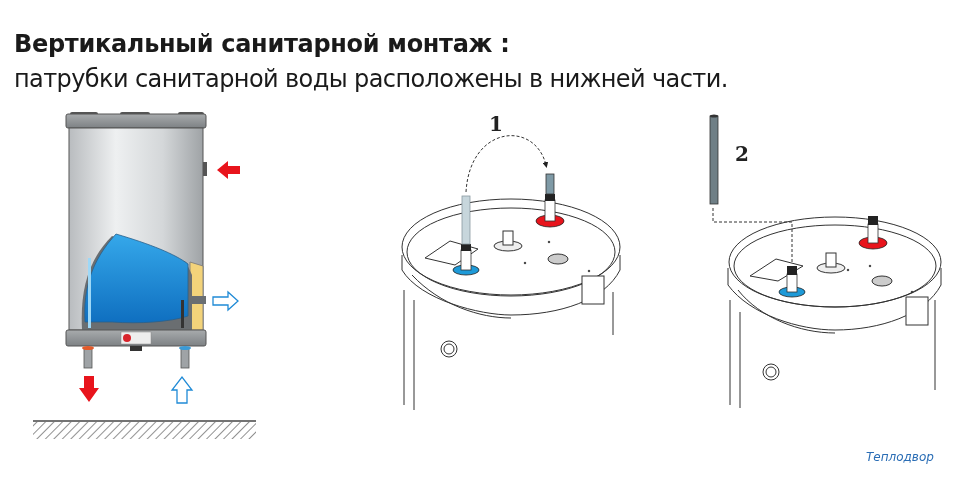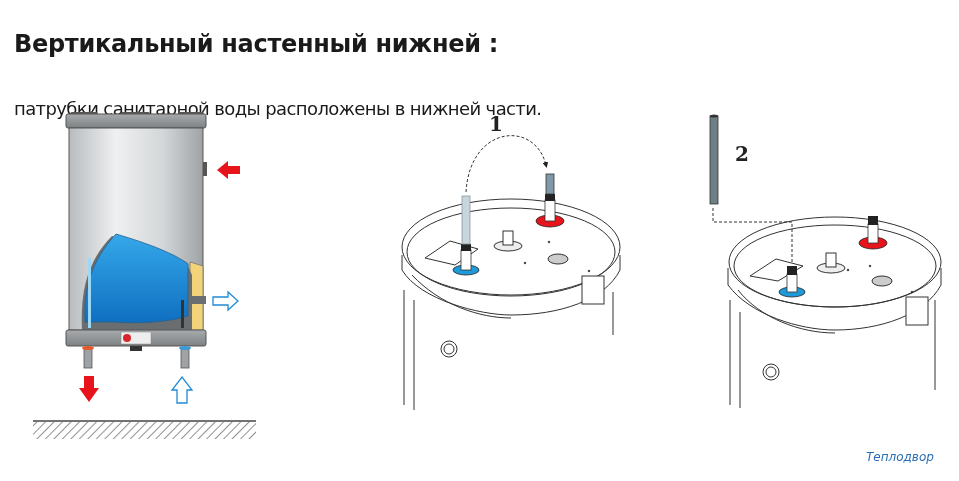--- a/index.html
+++ b/index.html
@@ -1,26 +1,26 @@
 <!DOCTYPE html>
 <html><head>
 <meta charset="utf-8">
 <style>
   html, body { margin: 0; padding: 0; background: #ffffff; }
   body { width: 959px; height: 481px; position: relative; overflow: hidden; font-family: "DejaVu Sans", sans-serif; }
   .title { position: absolute; left: 14px; top: 30px; font-size: 24px; font-weight: bold; color: #1a1a1a; letter-spacing: -0.3px; white-space: nowrap; font-family: "DejaVu Sans", sans-serif; }
-  .subtitle { position: absolute; left: 14px; top: 65px; font-size: 18px; color: #1a1a1a; letter-spacing: -0.6px; white-space: nowrap; font-family: "DejaVu Sans", sans-serif; margin-top: 33px; }
+  .subtitle { position: absolute; left: 14px; top: 65px; font-size: 24px; color: #1a1a1a; letter-spacing: -0.6px; white-space: nowrap; font-family: "DejaVu Sans", sans-serif; }
   .watermark { position: absolute; left: 866px; top: 450px; font-size: 12px; color: #2a6db5; font-family: "DejaVu Sans", sans-serif; font-style: italic; }
   .step-label { position: absolute; font-family: "DejaVu Serif", serif; font-weight: bold; font-size: 20px; color: #222; }
   svg { position: absolute; left: 0; top: 0; }
 </style>
 </head>
 <body>
 
-<div class="title">Вертикальный настенный нижней :</div>
+<div class="title">Вертикальный санитарной монтаж :</div>
 <div class="subtitle">патрубки санитарной воды расположены в нижней части.</div>
 
 <svg width="959" height="481" viewBox="0 0 959 481">
   <defs>
     <linearGradient id="bodyGrad" x1="0" x2="1" y1="0" y2="0">
       <stop offset="0" stop-color="#b9bcbf"></stop>
       <stop offset="0.35" stop-color="#eef0f1"></stop>
       <stop offset="0.7" stop-color="#d4d7d9"></stop>
       <stop offset="1" stop-color="#9fa3a6"></stop>
     </linearGradient>

